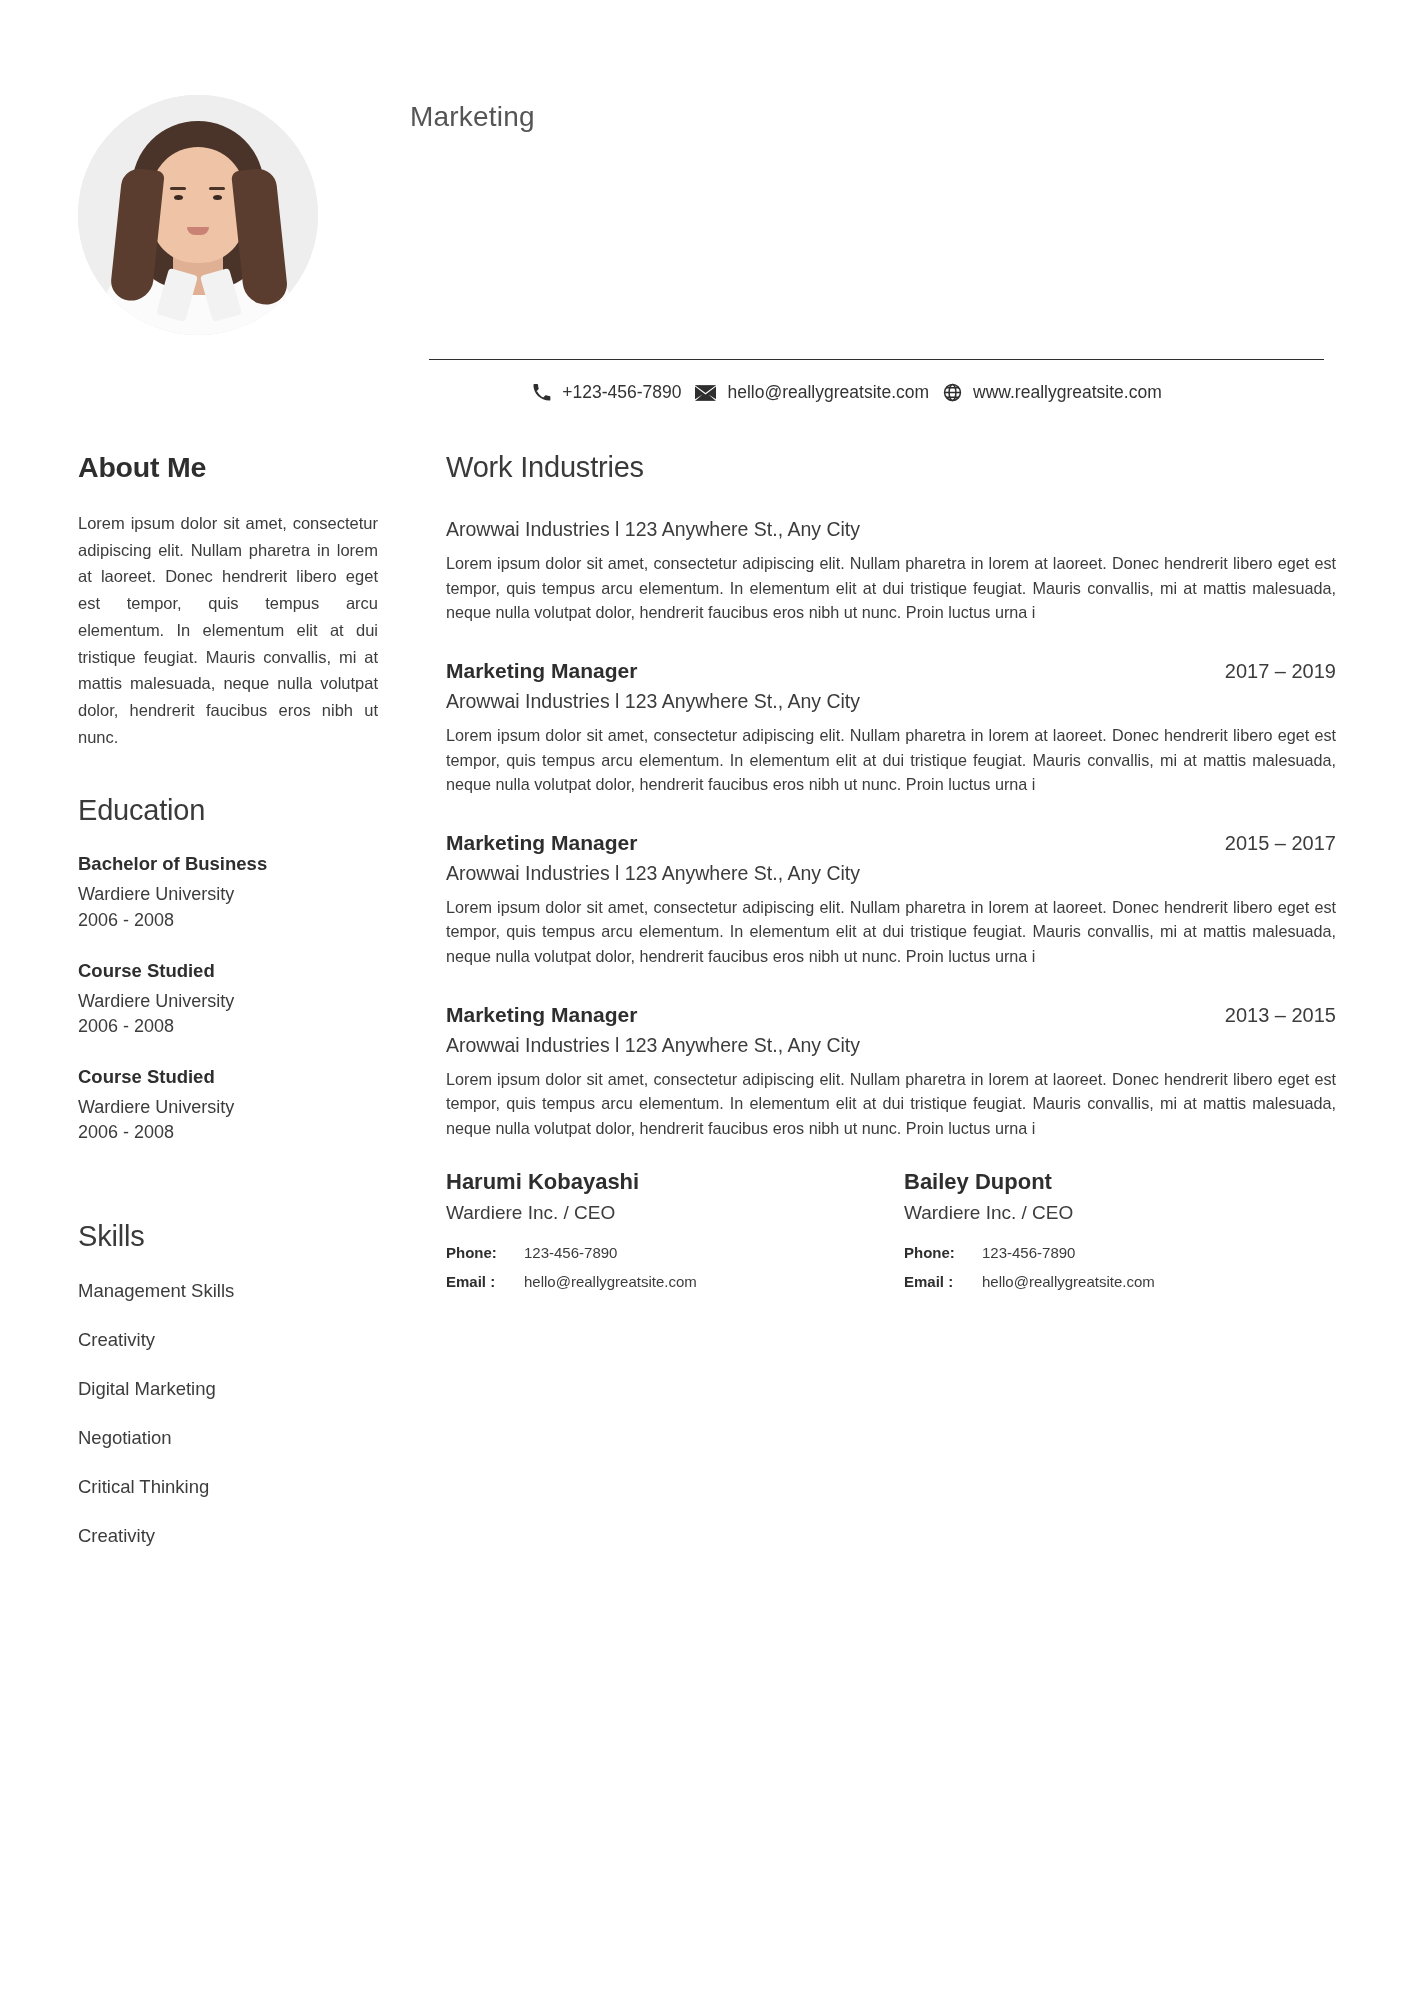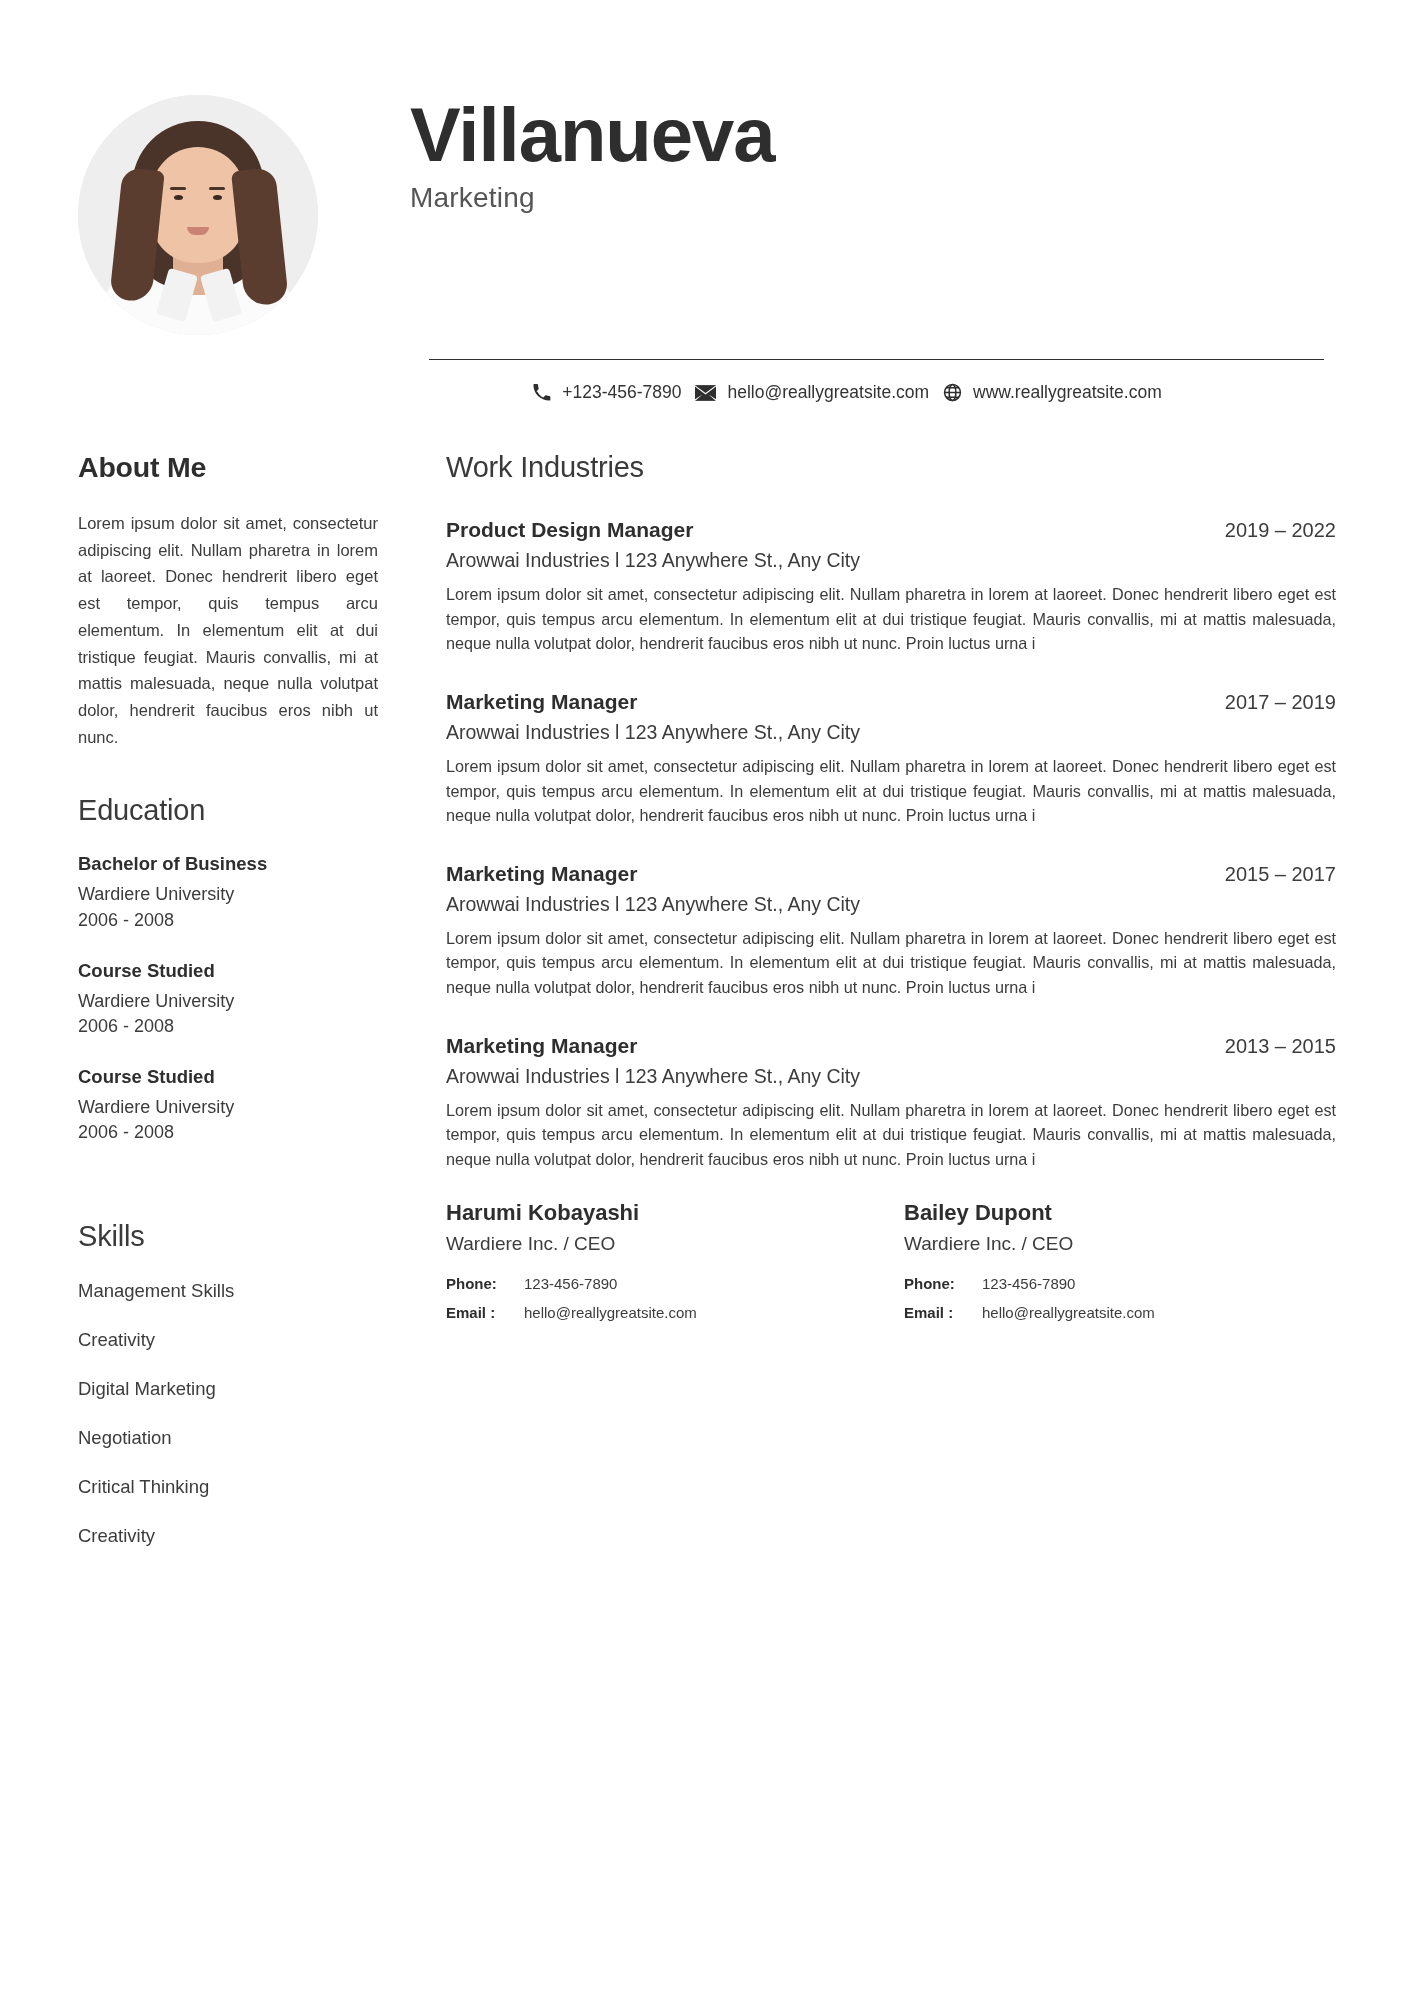--- a/index.html
+++ b/index.html
@@ -349,21 +349,20 @@
         <div class="ph-eye r"></div>
         <div class="ph-mouth"></div>
         <div class="ph-hair-l"></div>
         <div class="ph-hair-r"></div>
         <div class="ph-collar-l"></div>
         <div class="ph-collar-r"></div>
       </div>
     </div>
 
     <div class="name-block">
-      <div class="name-last">Villanueva</div>
       <div class="role">Marketing</div>
     </div>
 
   </div>
 
   <div class="header-rule"></div>
 
   <div class="contact-bar">
 
     <div class="contact-item">
@@ -439,24 +438,20 @@
 
     </div>
 
     <div class="col-gap"></div>
 
     <div class="col-right">
 
       <div class="sec-title light">Work Industries</div>
 
       <div class="job">
-        <div class="job-head">
-          <div class="job-title">Product Design Manager</div>
-          <div class="job-dates">2019 – 2022</div>
-        </div>
         <div class="job-company">Arowwai Industries l 123 Anywhere St., Any City</div>
         <div class="job-desc">Lorem ipsum dolor sit amet, consectetur adipiscing elit. Nullam pharetra in lorem at laoreet. Donec hendrerit libero eget est tempor, quis tempus arcu elementum. In elementum elit at dui tristique feugiat. Mauris convallis, mi at mattis malesuada, neque nulla volutpat dolor, hendrerit faucibus eros nibh ut nunc. Proin luctus urna i</div>
       </div>
 
       <div class="job">
         <div class="job-head">
           <div class="job-title">Marketing Manager</div>
           <div class="job-dates">2017 – 2019</div>
         </div>
         <div class="job-company">Arowwai Industries l 123 Anywhere St., Any City</div>

